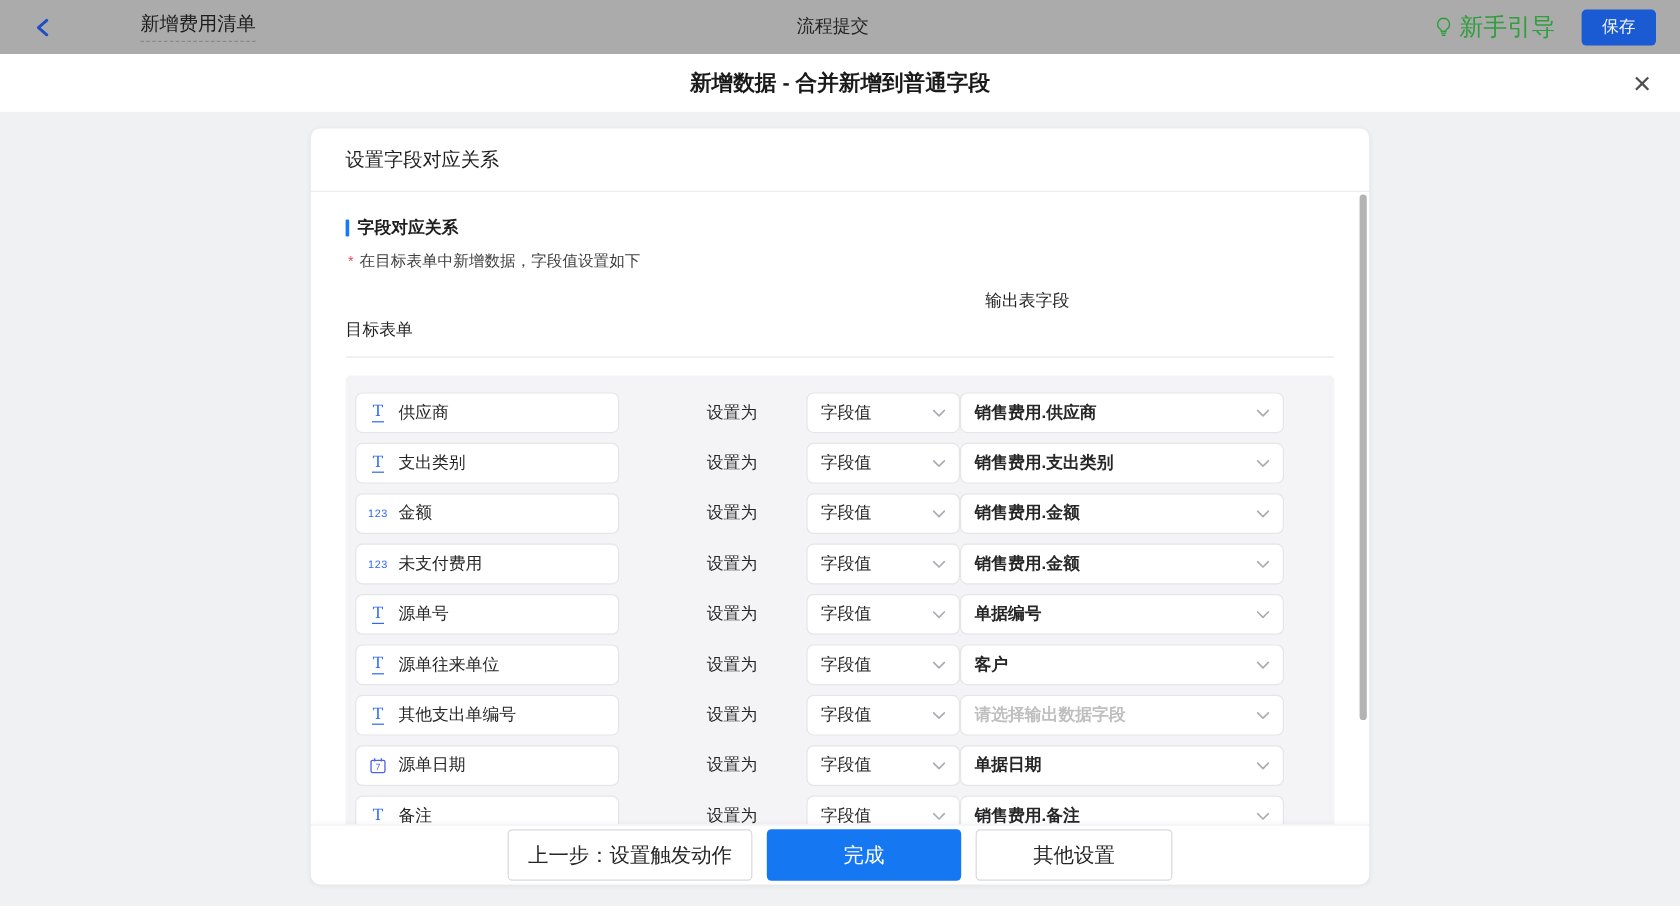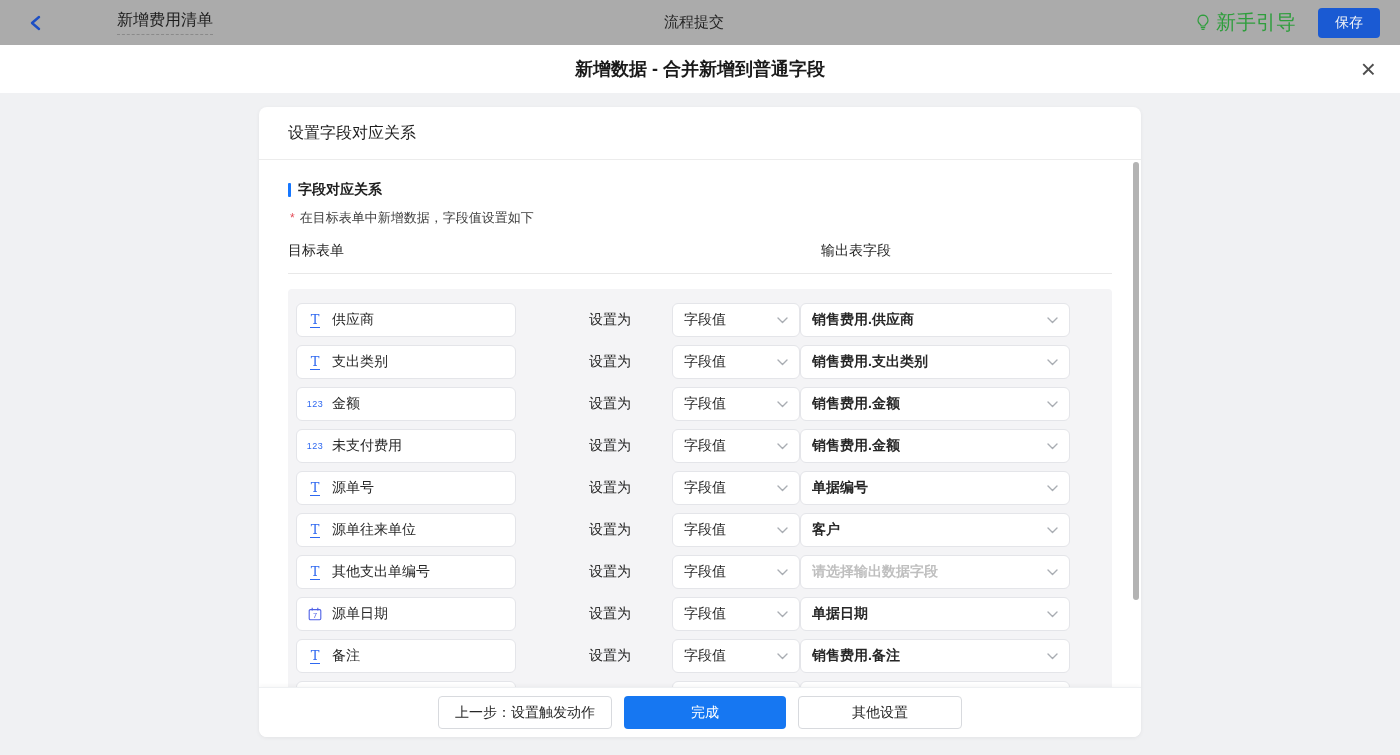--- a/index.html
+++ b/index.html
@@ -40,21 +40,21 @@
 
   .section-title{ margin-top:21px; display:flex; align-items:center; }
   .section-bar{ width:3px; height:14px; background:var(--section-bar,#1677ff);
     margin-right:7px; border-radius:1px; }
   .section-title b{ font-size:14px; color:#1f1f1f; }
   .section-note{ margin-top:10px; font-size:13px; color:#404040; padding-left:2px; }
   .required{ color:var(--required-red,#e34d59); margin-right:5px; font-size:12px; }
 
   .col-headers{ margin-top:15px; display:flex; font-size:14px; color:#1f1f1f;
     padding-bottom:13px; border-bottom:1px solid #e8e8e8; }
-  .col-left-label{ width:533px; }
+  .col-left-label{ width:533px;margin-top:24px; }
 
   .rows-wrap{ margin-top:15px; background:#f4f4f6; border-radius:4px;
     padding:14px 8px 8px; }
   .map-row{ display:flex; align-items:center; margin-bottom:8px; }
   .field-box{ width:220px; height:34px; background:#fff; border:1px solid #e4e5e9;
     border-radius:6px; display:flex; align-items:center; padding:0 10px; gap:9px;
     font-size:14px; color:#262626; }
   .ficon{ display:none; align-items:center; justify-content:center; width:16px; flex:0 0 16px; }
   .icon-text span{ font-family:"DejaVu Serif","Liberation Serif",serif;
     color:var(--icon-blue,#2e68f0); font-size:13px; line-height:1;
@@ -68,21 +68,21 @@
   .select-output{ width:270px; margin-left:0; flex:0 0 270px;font-weight:bold; }
   .sel-text{ white-space:nowrap; overflow:hidden; }
   .sel-text.placeholder{ color:var(--placeholder-gray,#bfbfbf); }
 
   .scroll-thumb{ position:absolute; right:2px; top:2px; width:6px; height:438px;
     background:#b3b3b3; border-radius:3px; cursor:grab; }
 
   .card-footer{ flex:0 0 50px; background:#fff; border-top:1px solid #eef0f2;
     box-shadow:0 -2px 4px rgba(0,0,0,.03); display:flex; align-items:center;
     justify-content:center; gap:12px; position:relative; z-index:2; }
-  .btn{ height:33px; border-radius:4px; font-size:14px; cursor:pointer;
+  .btn{ height:43px; border-radius:4px; font-size:17px; cursor:pointer;
     background:#fff; border:1px solid #d8dade; color:#262626; padding:0 16px; }
   .btn-primary{ background:var(--accent-blue,#1677f2); border:none; color:#fff; min-width:162px; }
   .btn-other{ min-width:164px; }
 </style>
 </head>
 <body>
 
 <div class="topbar">
   <div class="topbar-left">
     <span class="back-btn">

